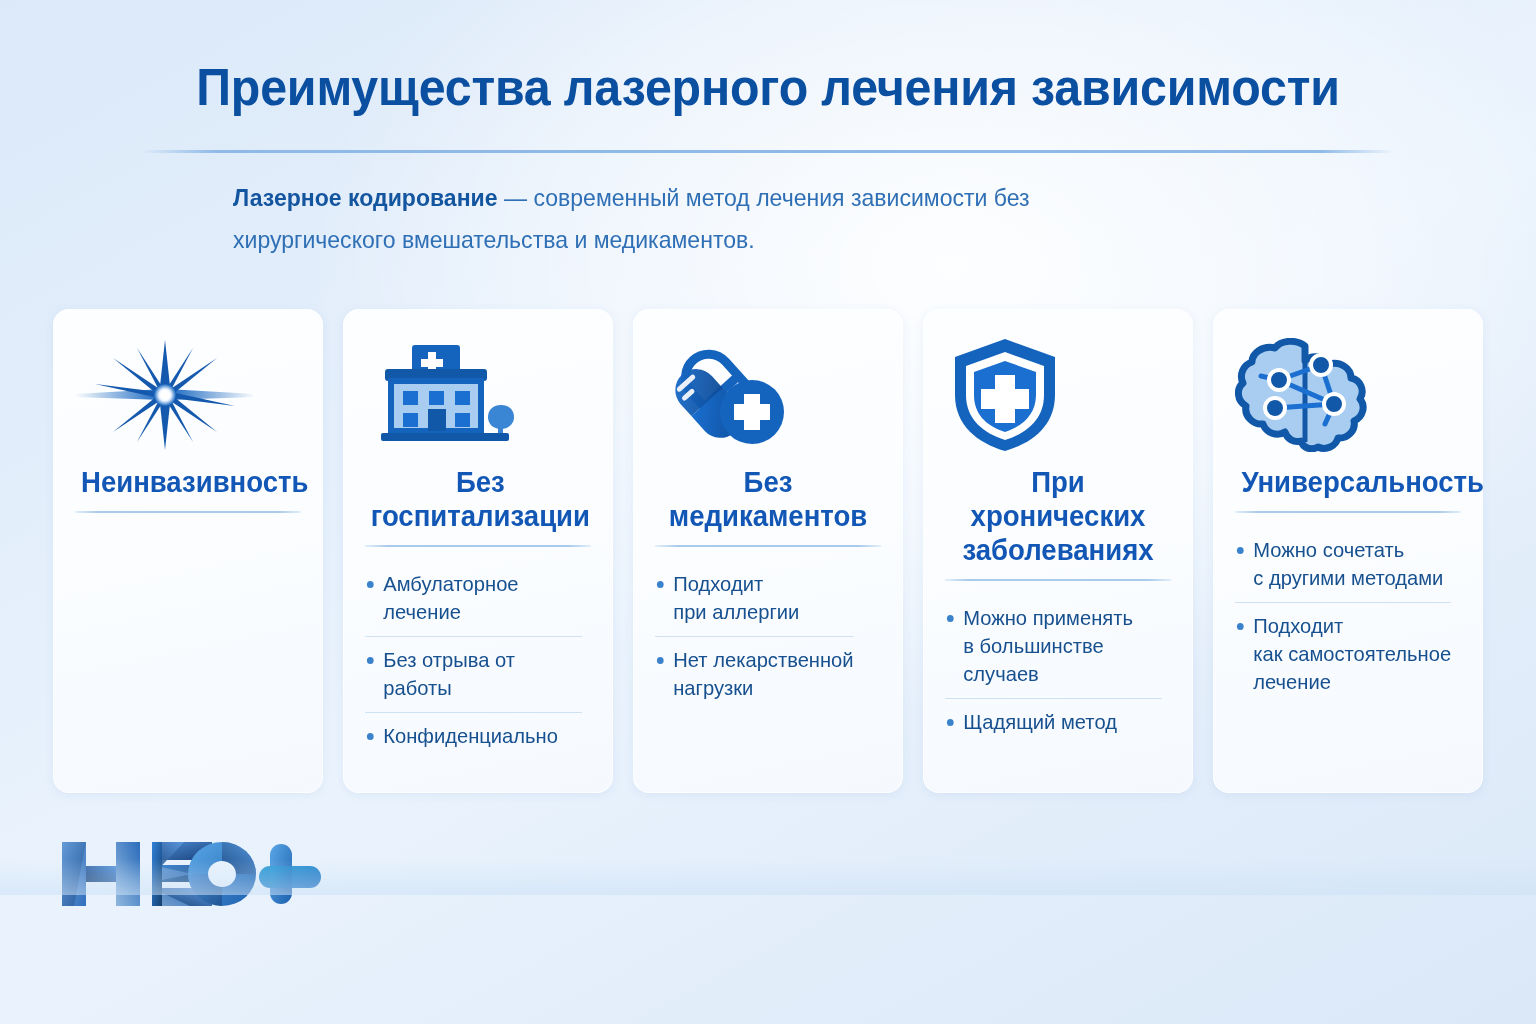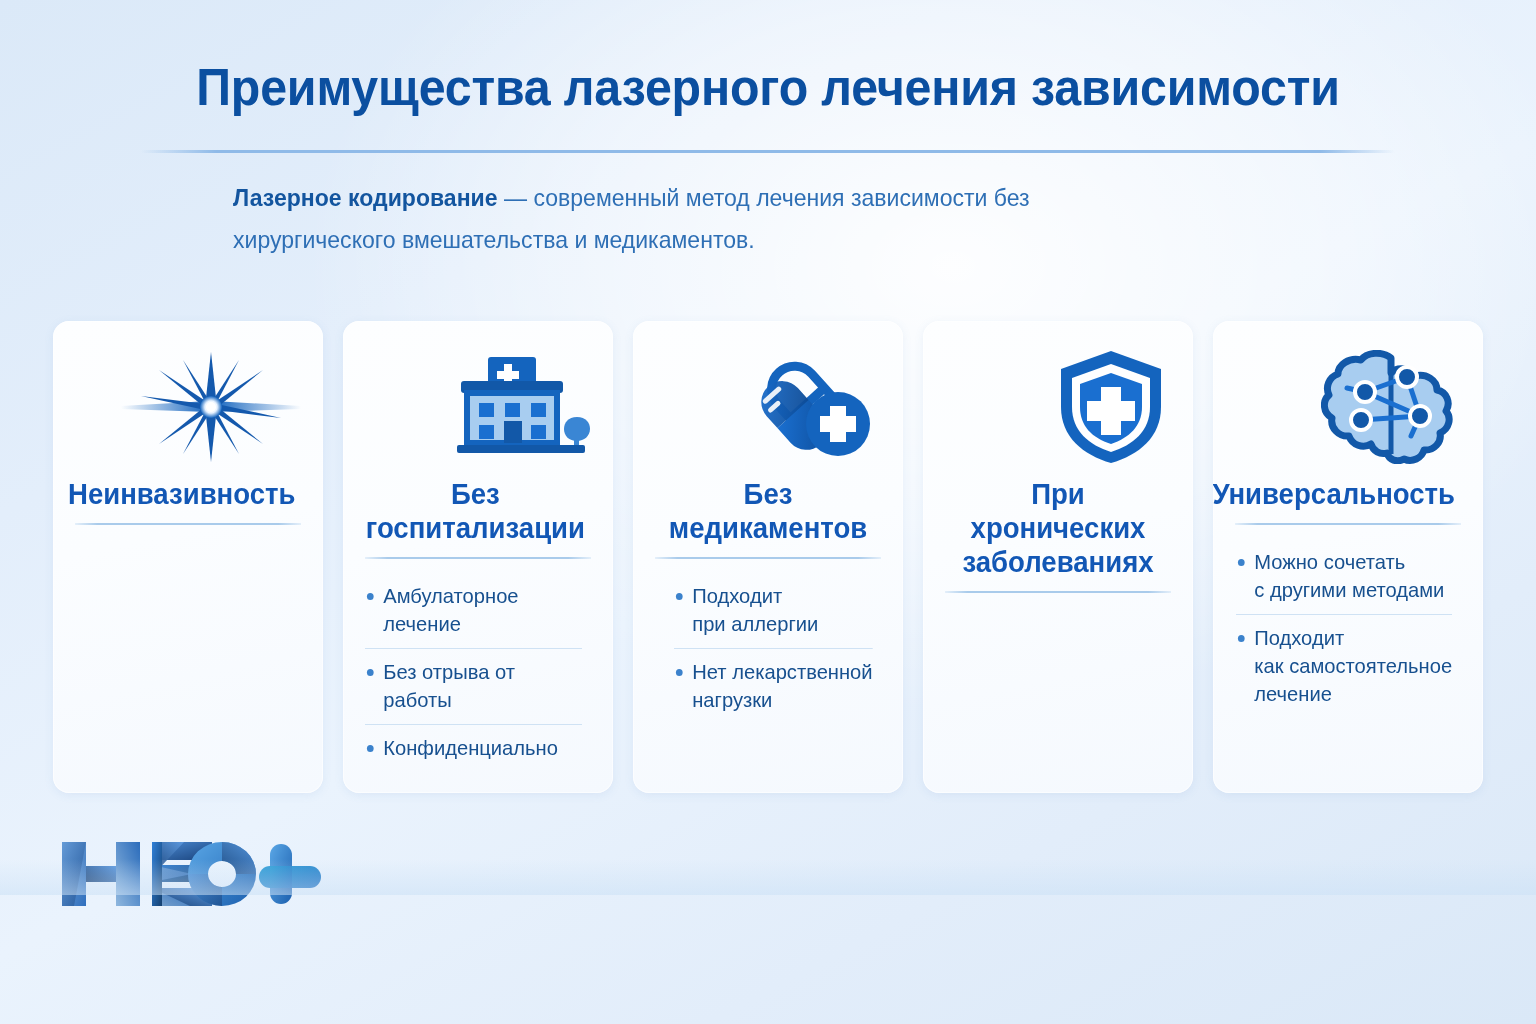--- a/index.html
+++ b/index.html
@@ -49,23 +49,22 @@
     position:absolute; top:309px; left:53px;
     width:1430px; height:484px;
     display:flex; gap:20px;
   }
   .card {
     flex:1 1 0;
     background:linear-gradient(168deg, #fdfeff 0%, #fbfdff 45%, #f5f9fe 100%);
     border-radius:16px;
     box-shadow:0 2px 10px rgba(90,140,195,0.10), 0 0 0 1px rgba(255,255,255,0.6) inset;
     padding:24px 22px 18px 22px;
-    display:flex; flex-direction:column; align-items:flex-end;
+    display:flex; flex-direction:column; align-items:flex-start;
     overflow:hidden;
-    margin-top:12px;
   }
   .icon-wrap {
     height:124px;
     display:flex; align-items:center; justify-content:center;
     margin-bottom:8px;
   }
   .icon-wrap svg { display:block; }
 
   .card-title {
     font-family:"Liberation Sans Narrow","Liberation Sans", sans-serif;
@@ -263,20 +262,31 @@
         <svg width="120" height="120" viewBox="0 0 120 120" aria-hidden="true">
           <path d="M60 4 L110 22 v38 c0 30 -22 48 -50 56 C32 108 10 90 10 60 V22 Z" fill="#1464be"></path>
           <path d="M60 17 L99 31 v29 c0 24 -17 38 -39 45 C38 98 21 84 21 60 V31 Z" fill="#ffffff"></path>
           <path d="M60 26 L91 37 v23 c0 19 -13 31 -31 37 C41 91 29 79 29 60 V37 Z" fill="#1a6fd0"></path>
           <path d="M50 40 h20 v14 h14 v20 h-14 v14 h-20 v-14 h-14 v-20 h14 z" fill="#ffffff"></path>
         </svg>
       </div>
       <div class="card-title" style="white-space:pre-line">При хронических
 заболеваниях</div>
       <div class="card-rule"></div>
+      <ul class="bullets">
+        <li class="bullet">
+          <span class="dot"></span>
+          <span class="btext">Можно применять
+в большинстве случаев</span>
+        </li>
+        <li class="bullet">
+          <span class="dot"></span>
+          <span class="btext">Щадящий метод</span>
+        </li>
+      </ul>
     </div>
 
     <div class="card">
       <div class="icon-wrap">
         <svg width="140" height="114" viewBox="0 0 140 114" aria-hidden="true">
           <path d="M70 8
                    c-9 -7 -24 -6 -30 2 c-12 -3 -23 5 -23 14
                    c-9 3 -13 13 -9 21 c-7 6 -6 18 3 23
                    c-2 10 7 19 17 18 c3 9 14 13 22 8
                    c2 7 9 11 16 9

